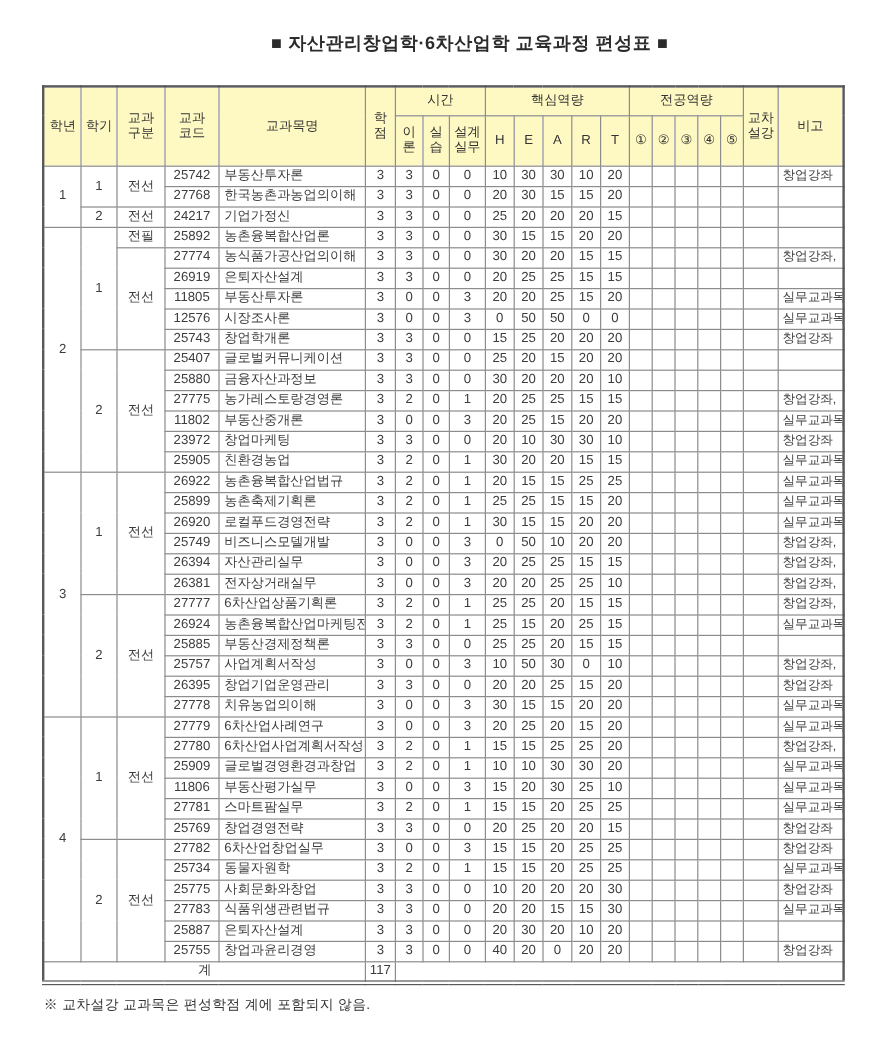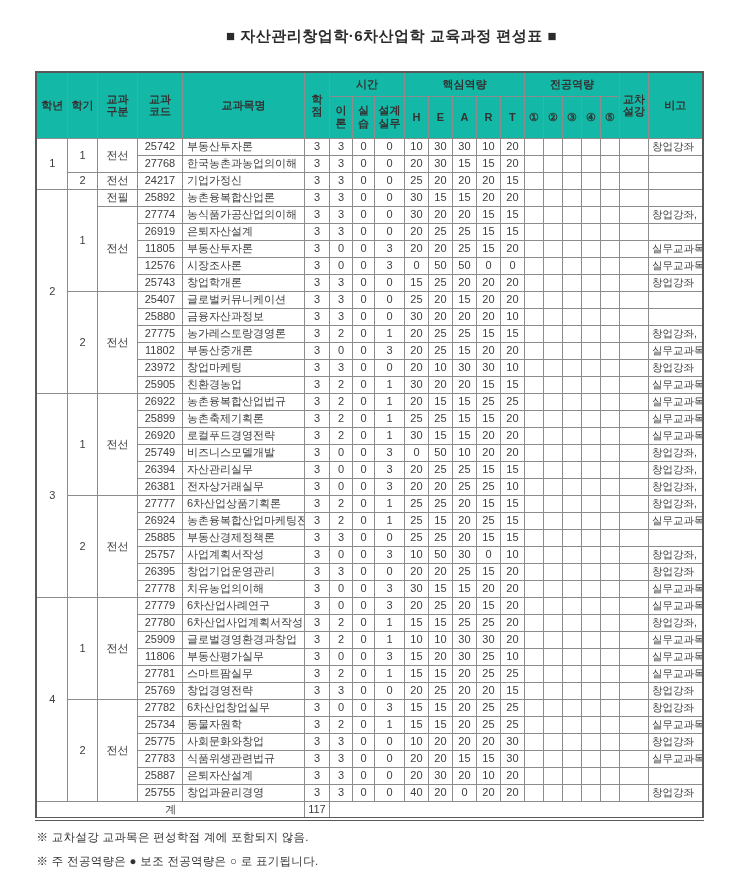--- a/index.html
+++ b/index.html
@@ -32,22 +32,22 @@
     border: 1px solid #8c8c8c;
     font-size: 11px;
     padding: 0 1px;
     text-align: center;
     vertical-align: middle;
     overflow: hidden;
     line-height: 1.15;
     color: #3d3d3d;
   }
   table.curriculum th {
-    background: #14b8a6;
-    font-weight: bold;
+    background: #fef9c3;
+    font-weight: normal;
     white-space: pre-line;
     color: #333333;
   }
   thead tr.group-row th { height: 24px; }
   thead tr.sub-row th { height: 42px; }
   tbody td { height: 17px; white-space: nowrap; }
   tbody td.name { text-align: left; padding-left: 4px; }
   tbody td.remark { text-align: left; padding-left: 3px; font-size: 10.5px; margin-top: 32px; }
   tr.total-row td { height: 18px; font-size: 11px; }
   .footnotes {
@@ -934,14 +934,13 @@
     <tr class="total-row">
       <td colspan="5">계</td>
       <td>117</td>
       <td colspan="15"></td>
     </tr>
   </tbody>
 </table>
 
 <div class="footnotes">
   <div class="footnote">※  교차설강 교과목은 편성학점 계에 포함되지 않음.</div>
-  <div class="footnote">※  주 전공역량은 ● 보조 전공역량은 ○ 로 표기됩니다.</div>
 </div>
 
 </body></html>

